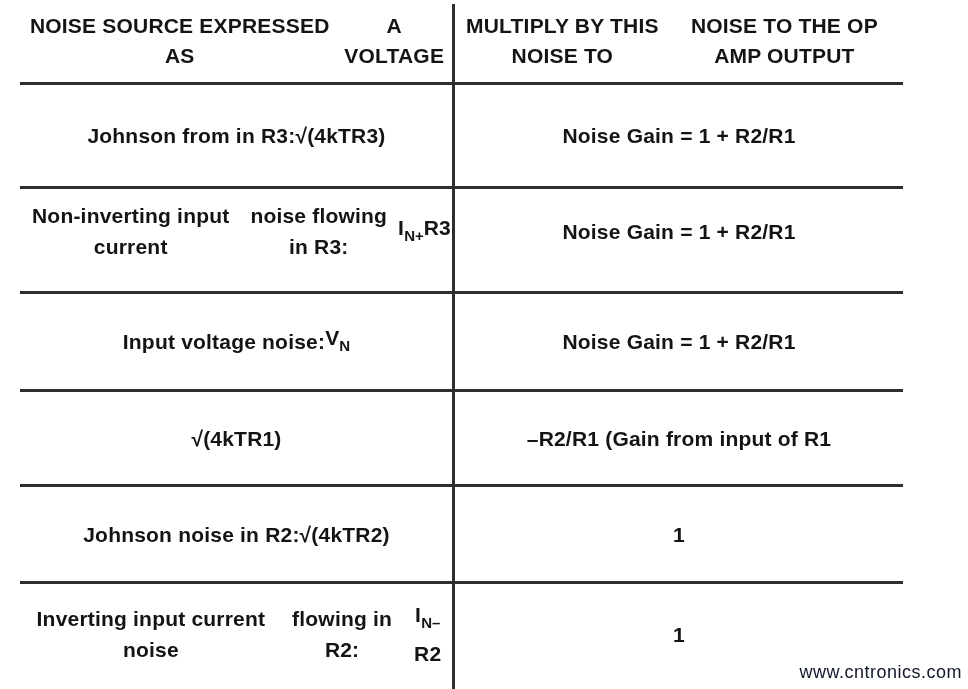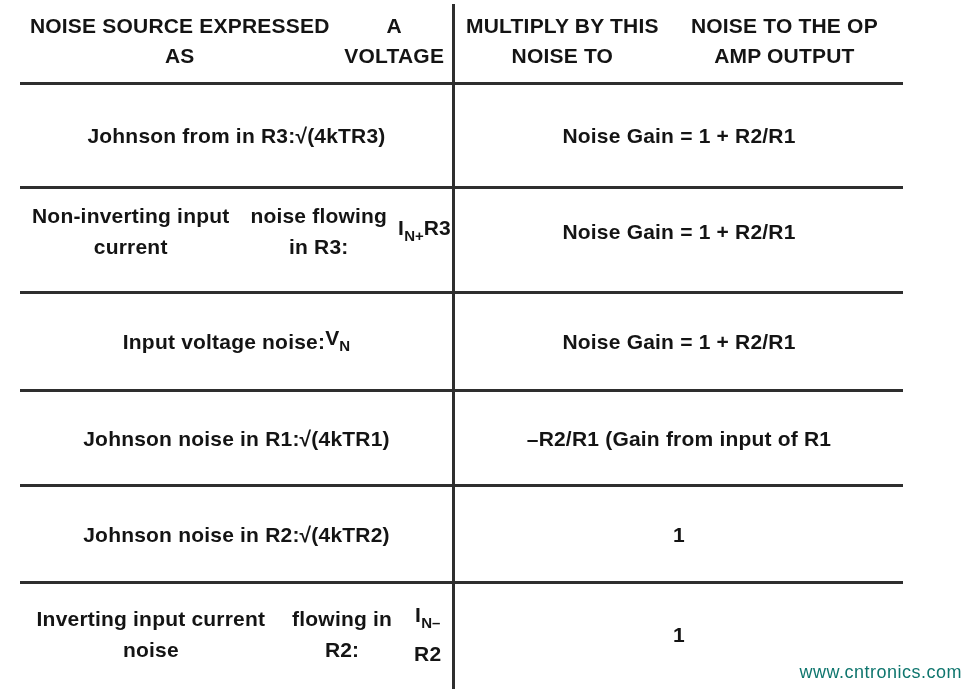--- a/index.html
+++ b/index.html
@@ -69,21 +69,21 @@
     vertical-align: -6px;
     letter-spacing: 0;
   }
   .watermark {
     position: absolute;
     right: 6px;
     bottom: 6px;
     font-size: 18px;
     font-weight: normal;
     letter-spacing: 0.5px;
-    color: #0f766e;
+    color: #0f172a;
   }
 </style>
 </head>
 <body>
 
 <div class="page">
 
   <div class="vline"></div>
   <div class="hline hl-1"></div>
   <div class="hline hl-2"></div>
@@ -120,21 +120,20 @@
 
   <div class="cell col-left row-3">
     <div>Input voltage noise:</div>
     <div class="formula"><span>V</span><span class="sub">N</span><span></span></div>
   </div>
   <div class="cell col-right row-3">
     <div>Noise Gain = 1 + R2/R1</div>
   </div>
 
   <div class="cell col-left row-4">
-    <div>Johnson noise in R1:</div>
     <div>√(4kTR1)</div>
   </div>
   <div class="cell col-right row-4">
     <div>–R2/R1 (Gain from input of R1</div>
   </div>
 
   <div class="cell col-left row-5">
     <div>Johnson noise in R2:</div>
     <div>√(4kTR2)</div>
   </div>

